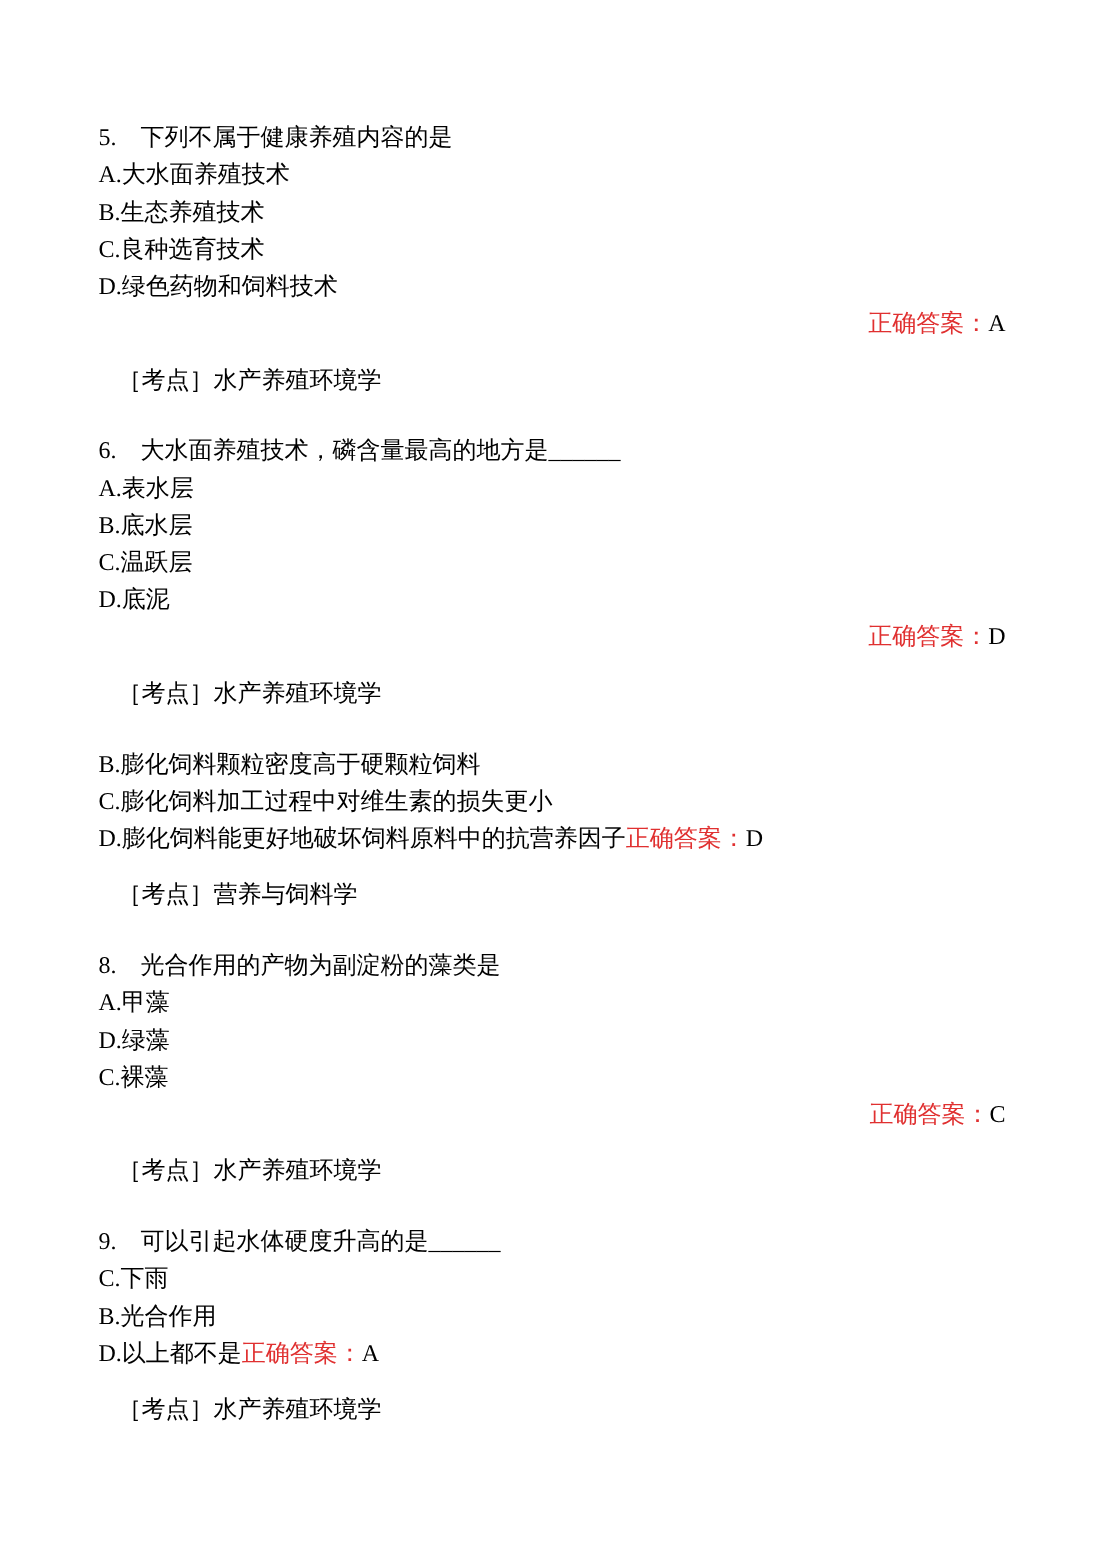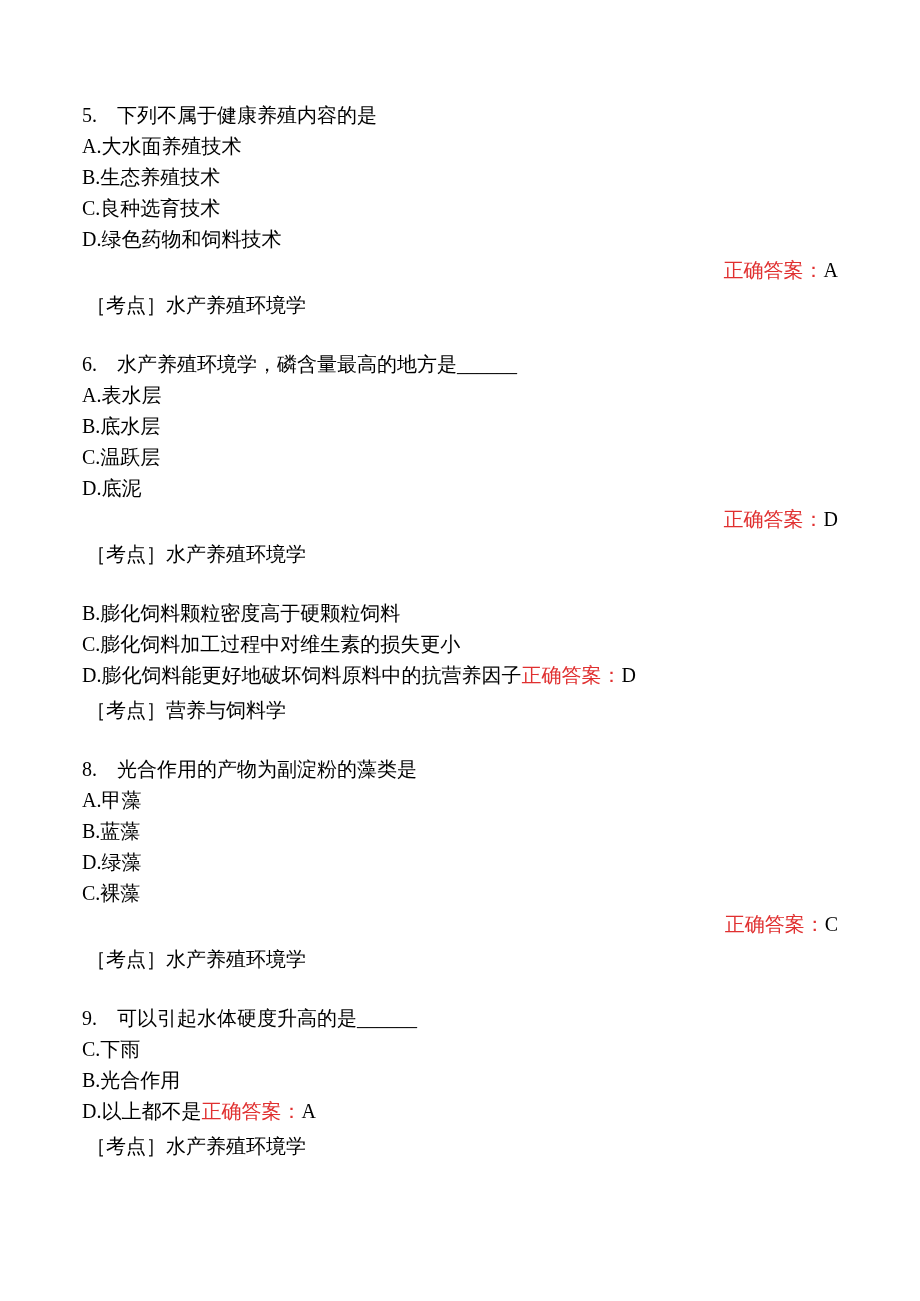--- a/index.html
+++ b/index.html
@@ -34,21 +34,21 @@
     text-align: right;
   }
   .answer-label {
     color: #e03030;
   }
   .answer-indent {
     display: inline-block;
     width: 2em;
   }
   .topic {
-    margin: 4px;
+    margin: 16px;
   }
   .inline-answer {
     color: #e03030;
   }
 </style>
 </head>
 <body>
 
 <div class="page">
 
@@ -65,21 +65,21 @@
       <span class="answer-indent"></span><span class="answer-label">正确答案：</span><span>A</span>
     </p>
     <p class="topic">
       <span>［考点］</span><span>水产养殖环境学</span>
     </p>
   </div>
 
   <div class="question-block">
     <p class="stem">
       <span class="num">6.</span>&nbsp;&nbsp;&nbsp;
-      <span>水产养殖环境学，磷含量最高的地方是______</span>
+      <span>大水面养殖技术，磷含量最高的地方是______</span>
     </p>
     <p class="option">A.表水层</p>
     <p class="option">B.底水层</p>
     <p class="option">C.温跃层</p>
     <p class="option">D.底泥</p>
     <p class="answer-line">
       <span class="answer-indent"></span><span class="answer-label">正确答案：</span><span>D</span>
     </p>
     <p class="topic">
       <span>［考点］</span><span>水产养殖环境学</span>
@@ -96,21 +96,20 @@
       <span>［考点］</span><span>营养与饲料学</span>
     </p>
   </div>
 
   <div class="question-block">
     <p class="stem">
       <span class="num">8.</span>&nbsp;&nbsp;&nbsp;
       <span>光合作用的产物为副淀粉的藻类是</span>
     </p>
     <p class="option">A.甲藻</p>
-    <p class="option">B.蓝藻</p>
     <p class="option">D.绿藻</p>
     <p class="option">C.裸藻</p>
     <p class="answer-line">
       <span class="answer-indent"></span><span class="answer-label">正确答案：</span><span>C</span>
     </p>
     <p class="topic">
       <span>［考点］</span><span>水产养殖环境学</span>
     </p>
   </div>
 

